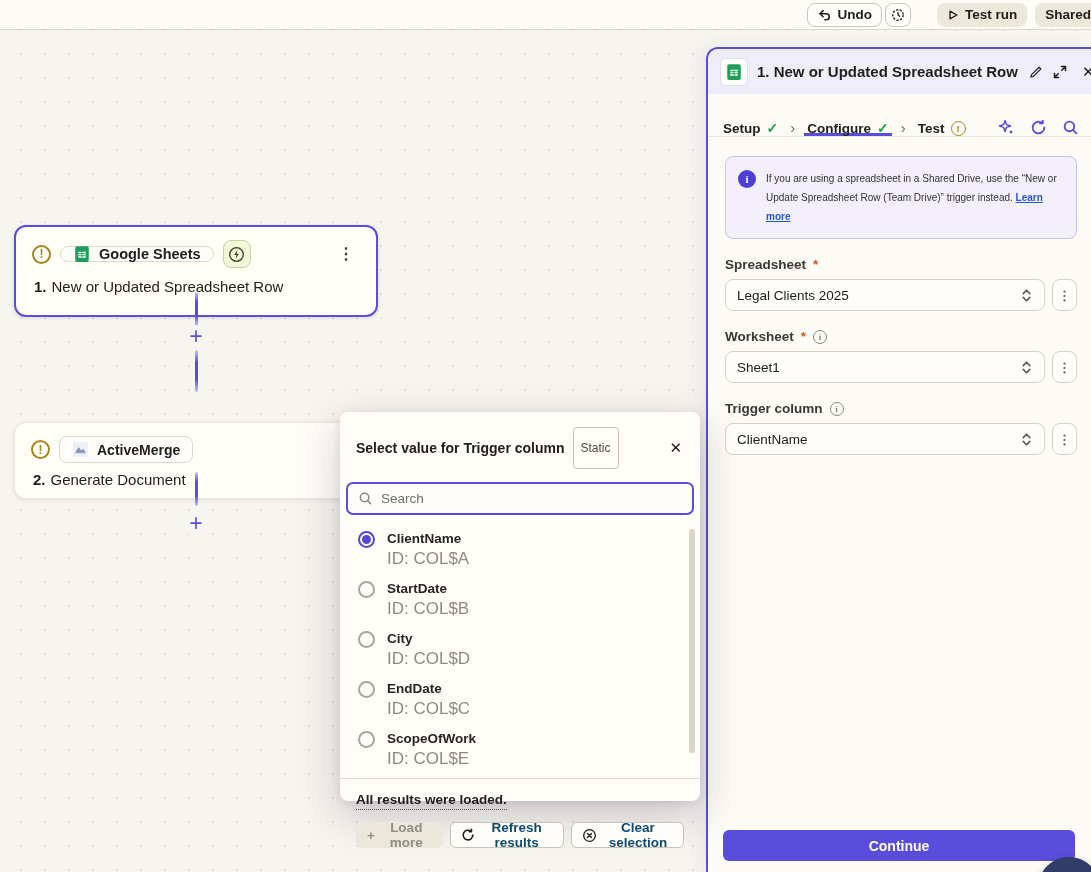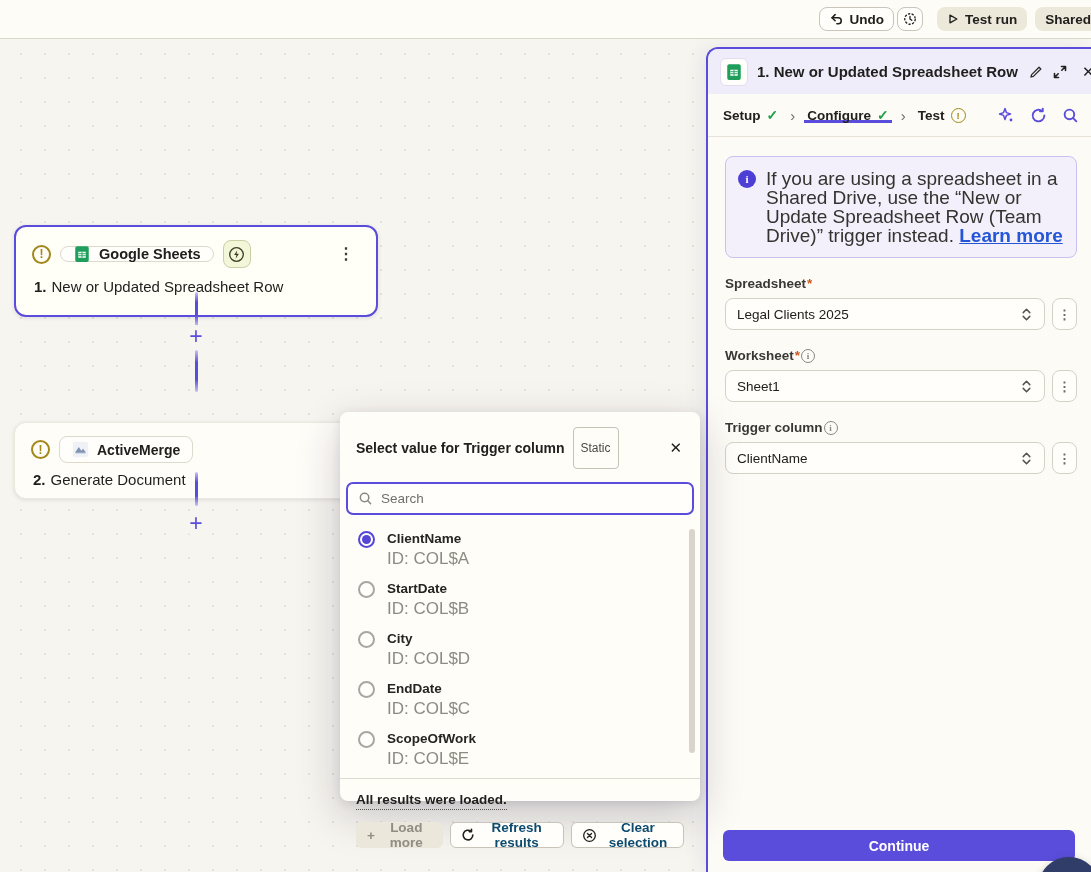--- a/index.html
+++ b/index.html
@@ -4,26 +4,26 @@
 <style>
   :root{
     --accent-purple:#5b4ddb; --warning-gold:#a3871a; --success-green:#1fa24a;
     --link-blue:#2456d6; --sheets-green:#1e9e5a; --help-navy:#303d68;
   }
   *{margin:0;padding:0;box-sizing:border-box;}
   body{font-family:"Liberation Sans",sans-serif;background:#fff;}
   #app{position:relative;width:1091px;height:872px;overflow:hidden;background:#f7f5ef;color:#21201e;}
 
   
-  .topbar{position:absolute;top:0;left:0;width:1091px;height:39px;background:#fdfcf7;
+  .topbar{position:absolute;top:0;left:0;width:1091px;height:30px;background:#fdfcf7;
     border-bottom:1px solid #dbd7cb;display:flex;align-items:center;justify-content:flex-end;z-index:20;}
   .tb-btn{display:flex;align-items:center;gap:6px;height:24px;border-radius:8px;font-size:13.5px;
     font-weight:bold;color:#21201e;cursor:pointer;background:transparent;border:1px solid transparent;padding:0 9px;}
   .tb-btn.outline{background:#fffefb;border-color:#c9c5ba;}
-  .tb-btn.beige{background:#ece8da;}
+  .tb-btn.beige{background:#ece8da;margin-left:12px;}
   .tb-icon-btn{width:26px;height:24px;display:flex;align-items:center;justify-content:center;
     background:#fffefb;border:1px solid #c9c5ba;border-radius:8px;cursor:pointer;margin-left:3px;margin-right:14px;}
   .tb-btn.publish{margin-left:8px;margin-right:-10px;}
 
   
   .canvas{position:absolute;top:29px;left:0;right:0;bottom:0;
     background-image:radial-gradient(#e4e1d6 1.1px,transparent 1.3px);
     background-size:24px 24px;background-position:9px 13px;}
   .step-card{position:absolute;background:#fffef7;border-radius:12px;box-shadow:0 1px 4px rgba(40,35,80,.12);padding:13px 16px;cursor:pointer;}
   .step-card.selected{border:2px solid var(--accent-purple);}
@@ -47,37 +47,37 @@
   .panel{position:absolute;left:706px;top:47px;width:385px;height:825px;background:#fdfbf5;z-index:10;
     border:2px solid var(--accent-purple);border-right:none;border-bottom:none;border-top-left-radius:12px;
     box-shadow:-6px 0 18px rgba(60,50,150,.07);}
   .panel-header{height:45px;background:#f0edfa;border-top-left-radius:10px;display:flex;align-items:center;padding:0 12px;gap:9px;}
   .app-icon-box{width:28px;height:28px;background:#fffefb;border:1px solid #e2ddf0;border-radius:6px;
     display:flex;align-items:center;justify-content:center;flex:0 0 auto;}
   .panel-title{font-size:15px;font-weight:bold;color:#201f1d;white-space:nowrap;}
   .pencil{cursor:pointer;display:flex;margin-left:2px;}
   .ph-right{margin-left:auto;display:flex;align-items:center;gap:14px;}
   .ph-right .hicon{cursor:pointer;display:flex;}
-  .tabs{height:43px;display:flex;align-items:center;padding:0 12px;border-bottom:1px solid #e8e4d9;background:#fdfbf6;}
+  .tabs{height:43px;display:flex;align-items:flex-end;padding:0 12px;border-bottom:1px solid #e8e4d9;background:#fdfbf6;}
   .tab{display:flex;align-items:center;gap:6px;font-size:13.5px;font-weight:bold;color:#21201e;cursor:pointer;padding:0 3px;}
   .tab.active{box-shadow:inset 0 -3px 0 var(--accent-purple);}
   .tab-chev{display:flex;align-items:center;color:#6b6a64;font-size:15px;padding:0 9px;}
   .check{color:var(--success-green);font-size:14px;font-weight:bold;}
   .warn-small{width:15px;height:15px;border:1.6px solid var(--warning-gold);border-radius:50%;color:var(--warning-gold);
     font-size:9.5px;font-weight:bold;display:flex;align-items:center;justify-content:center;}
   .tabs-right{margin-left:auto;display:flex;align-items:center;gap:15px;}
   .tabs-right .hicon{cursor:pointer;display:flex;}
   .panel-body{padding:19px 14px 0 17px;}
   .infobox{display:flex;gap:10px;background:#f3f0fc;border:1px solid #c9c2ef;border-radius:8px;padding:12px 12px;}
   .info-i{width:18px;height:18px;border-radius:50%;background:#4d3fd6;color:#fff;font-size:11px;font-weight:bold;
     display:flex;align-items:center;justify-content:center;flex:0 0 auto;margin-top:1px;font-family:"Liberation Serif",serif;}
-  .info-text{font-size:19px;line-height:19px;color:#34332f;}
+  .info-text{font-size:10px;line-height:19px;color:#34332f;}
   .info-text a{color:var(--link-blue);font-weight:bold;cursor:pointer;text-decoration:underline;}
   .field{margin-top:18px;}
-  .field-label{display:flex;align-items:center;gap:1px;font-size:13.5px;font-weight:bold;color:#3a3835;margin-bottom:7px;}
+  .field-label{display:flex;align-items:center;gap:7px;font-size:13.5px;font-weight:bold;color:#3a3835;margin-bottom:7px;}
   .req{color:#d1571f;}
   .info-o{width:14px;height:14px;border-radius:50%;border:1.3px solid #8a8880;color:#8a8880;font-size:9px;
     display:flex;align-items:center;justify-content:center;font-family:"Liberation Serif",serif;font-weight:bold;}
   .control-row{display:flex;gap:7px;}
   .select{flex:1;height:32px;background:#fffefa;border:1px solid #d5d1c5;border-radius:8px;display:flex;
     align-items:center;justify-content:space-between;padding:0 11px;font-size:13.5px;color:#21201e;cursor:pointer;}
   .kebab-btn{width:25px;height:32px;background:#fffefa;border:1px solid #d5d1c5;border-radius:8px;color:#6b6a64;
     font-size:13px;font-weight:bold;display:flex;align-items:center;justify-content:center;cursor:pointer;}
   .continue-btn{position:absolute;left:15px;right:16px;bottom:11px;height:31px;background:var(--accent-purple);
     color:#fff;font-size:14px;font-weight:bold;border:none;border-radius:6px;cursor:pointer;font-family:inherit;}

